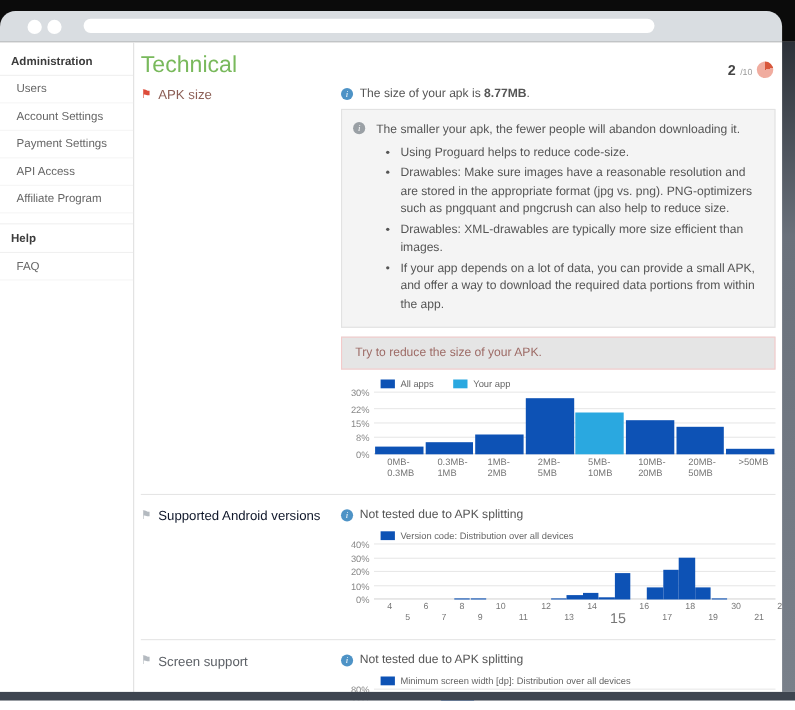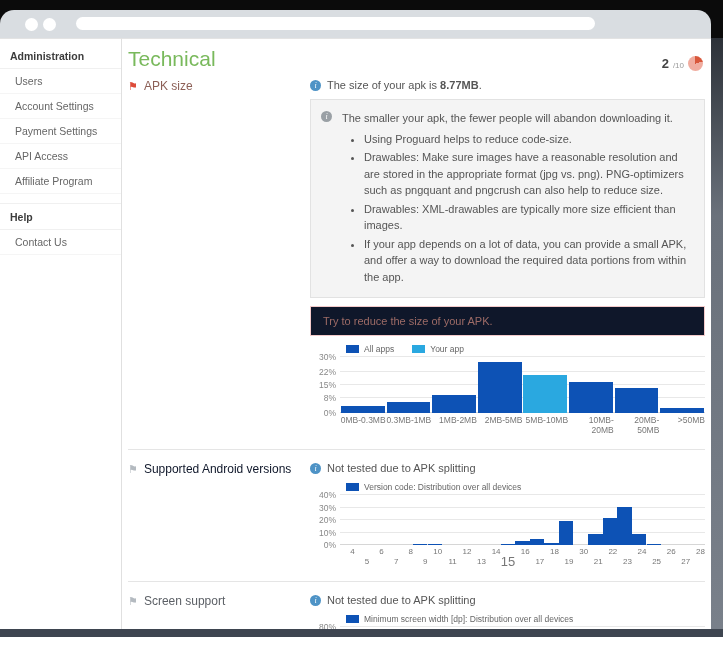--- a/index.html
+++ b/index.html
@@ -44,39 +44,39 @@
   .status-line { display:flex; align-items:flex-start; gap:6px; font-size:11px; color:#555; }
   .info-i { flex:0 0 auto; width:11px; height:11px; border-radius:50%; color:#fff; font-size:8px; line-height:11px;
     text-align:center; font-style:italic; font-family:"Liberation Serif", serif; margin-top:1px; }
   .info-i.blue { background:#4e93c6; } .info-i.gray { background:#9aa0a5; }
 
   .info-box { margin-top:8px; background:#f4f4f4; border:1px solid #e2e2e2; padding:10px 12px 12px 10px;
     display:flex; gap:10px; font-size:11px; color:#555; line-height:1.5; }
   .info-box ul { margin:4px 0 0 22px; }
   .info-box li { margin-top:2px; }
 
-  .warn-box { margin-top:8px; background:#0f172a; border:1px solid #f3caca; padding:8px 12px;
+  .warn-box { margin-top:8px; background:#e5e5e5; border:1px solid #f3caca; padding:8px 12px;
     font-size:11px; color:#9d6b66; }
 
   
   .chart { margin-top:8px; }
   .chart-legend { display:flex; gap:18px; margin-left:36px; margin-bottom:3px; }
   .legend-item { display:flex; align-items:center; gap:5px; font-size:8.5px; color:#666; }
   .legend-swatch { width:13px; height:8px; display:inline-block; }
   .chart-body { display:flex; }
   .y-gutter { flex:0 0 30px; position:relative; }
   .y-tick { position:absolute; right:4px; transform:translateY(50%); font-size:8.5px; color:#888; }
   .plot { flex:1 1 auto; position:relative; }
   .gridline { position:absolute; left:0; right:0; height:1px; background:#e8e8e8; }
   .gridline.zero { background:#d6d6d6; }
   .bars { position:absolute; left:0; right:0; top:0; bottom:0; display:flex; align-items:flex-end; }
   .bar-slot { flex:1 1 0; height:100%; display:flex; align-items:flex-end; justify-content:center; }
   .bar { width:96%; }
   .x-labels { display:flex; margin-left:30px; margin-top:2px; }
-  .x-label { flex:1 1 0; text-align:right; font-size:8.5px; color:#777; white-space:pre-line; line-height:10px; }
+  .x-label { flex:1 1 0; text-align:left; font-size:8.5px; color:#777; white-space:pre-line; line-height:10px;margin-left:12px; }
 </style>
 </head>
 <body>
 
 <div class="screen">
   <div class="top-band"></div>
   <div class="chrome">
     <div class="dot dot1"></div>
     <div class="dot dot2"></div>
     <div class="address-bar"></div>
@@ -85,21 +85,21 @@
   <div class="window-body">
     <aside class="sidebar">
         <div class="sb-header">Administration</div>
         <div class="sb-item">Users</div>
         <div class="sb-item">Account Settings</div>
         <div class="sb-item">Payment Settings</div>
         <div class="sb-item">API Access</div>
         <div class="sb-item">Affiliate Program</div>
         <div class="sb-gap"></div>
         <div class="sb-header">Help</div>
-        <div class="sb-item">Contact Us</div>
+        <div class="sb-item">FAQ</div>
       </aside>
 
     <main class="main">
       <div class="title-row">
         <h1 class="page-title" style="color: rgb(121, 185, 92);">Technical</h1>
         <div class="score">
           <span class="score-val">2</span>
           <span class="score-total">/10</span>
           <span class="score-pie" style="background: conic-gradient(rgb(216, 87, 59) 0deg, rgb(216, 87, 59) 75deg, rgb(240, 172, 159) 75deg, rgb(240, 172, 159) 360deg);"></span>
         </div>

